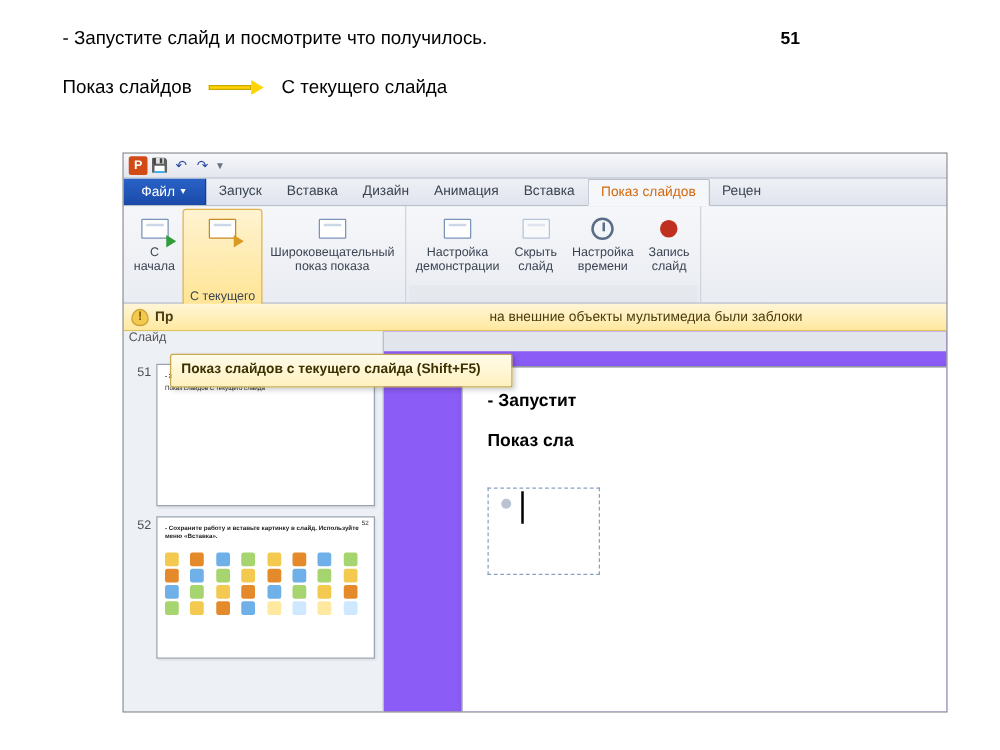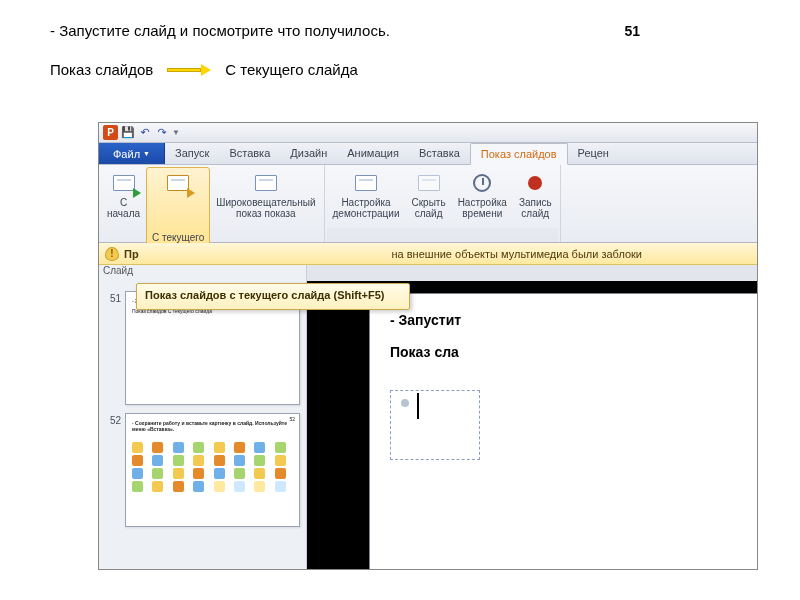--- a/index.html
+++ b/index.html
@@ -58,21 +58,21 @@
   .workspace { display: flex; height: 304px; position: relative; }
   .panel-tabs { position:absolute; top:-0px; left:4px; font-size:10px; color:#555; z-index:5;}
   .thumb-pane { width: 208px; background: #edf0f5; border-right: 1px solid #c7ccd6; padding: 26px 6px 6px 6px; overflow: hidden; }
   .thumb-item { display: flex; gap: 4px; margin-bottom: 8px; }
   .thumb-num { width: 16px; text-align: right; font-size: 10px; color: #4a4f58; padding-top: 2px; }
   .thumb { flex: 1; background: #fff; border: 1px solid #9aa3b2; height: 114px; box-shadow: 1px 1px 2px rgba(0,0,0,.1); padding: 6px; font-size: 5px; color:#222; position:relative;}
   .thumb .tn-page { position:absolute; right:4px; top:2px; font-size:5px;}
   .thumb52-grid { display:grid; grid-template-columns: repeat(8, 1fr); gap:2px; margin-top:10px;}
   .thumb52-grid span { width:11px; height:11px; border-radius:2px; }
 
-  .canvas-area { flex:1; background:#000000; position:relative; overflow:hidden;}
+  .canvas-area { flex:1; background:#8b5cf6; position:relative; overflow:hidden;}
   .rulerspace { position:absolute; left:0; top:0; right:0; height:16px; background:#e2e5eb;}
   .slide { position:absolute; left:62px; top:28px; width:520px; height:360px; background:#fff; border:1px solid #7c838e; box-shadow:3px 3px 6px rgba(0,0,0,.25); padding:18px 20px;}
   .slide .ln1 { font-size:14px; font-weight:bold; color:#000;}
   .slide .ln2 { font-size:14px; font-weight:bold; color:#000; margin-top:16px;}
   .slide .dash-box { margin-top:30px; width:90px; height:70px; border:1px dashed #8aa0c2; position:relative;}
   .slide .dash-box .dot { position:absolute; left:10px; top:8px; width:8px;height:8px;border-radius:50%; background:#b9c3d2;}
   .slide .dash-box .caret { position:absolute; left:26px; top:2px; width:2px; height:26px; background:#000;}
 
   
   .ppt-wrapper { position: relative; }

